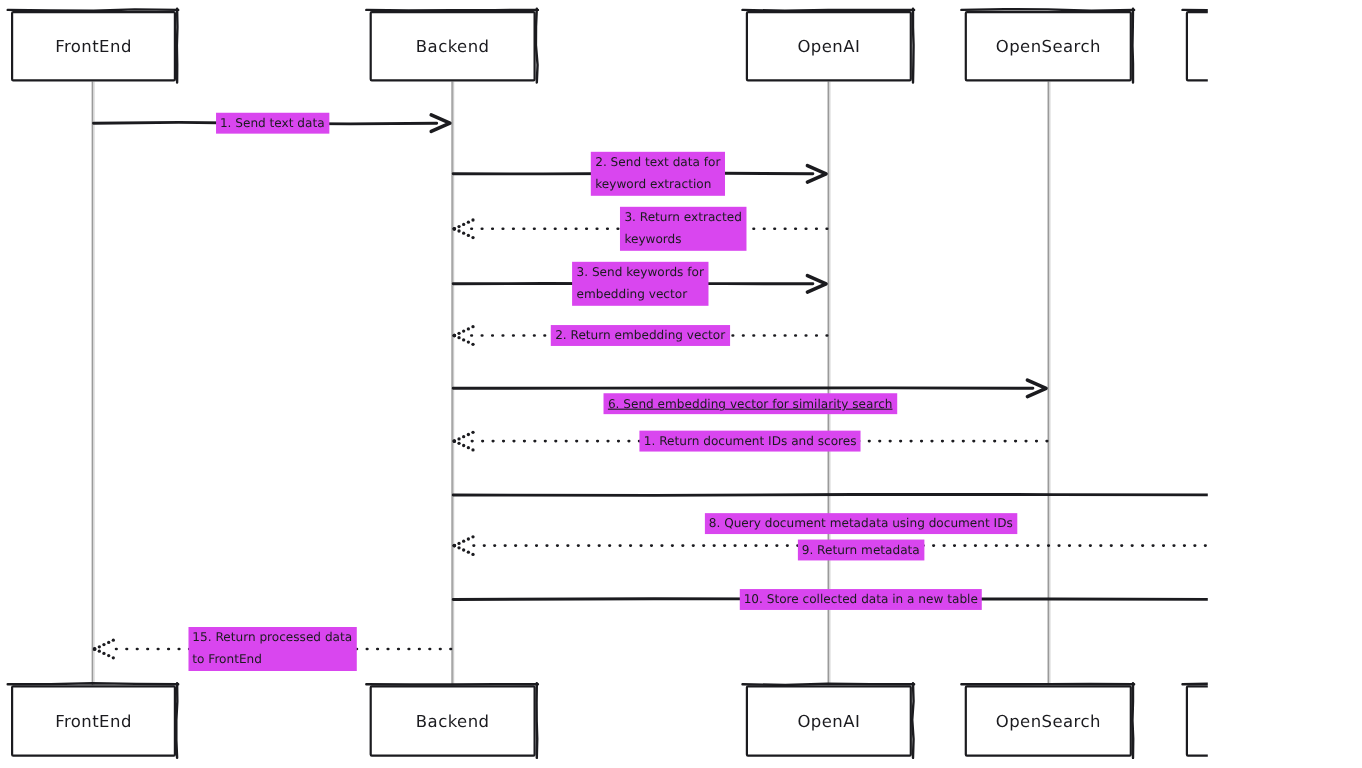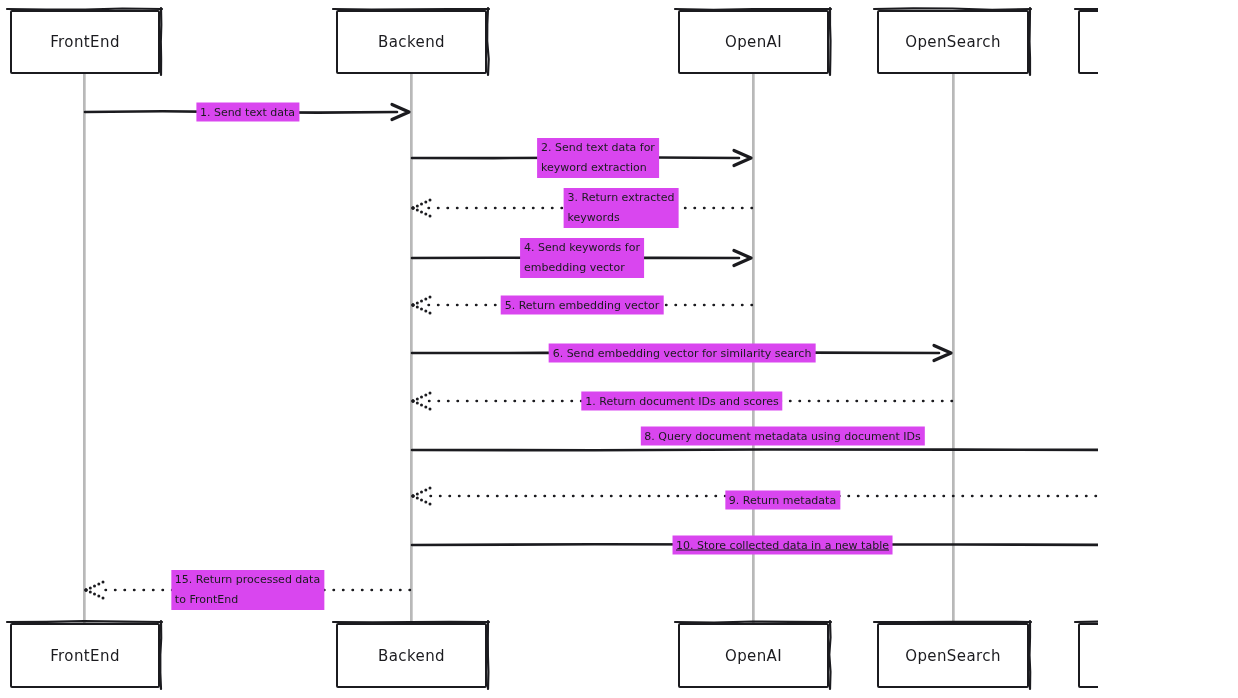--- a/index.html
+++ b/index.html
@@ -257,23 +257,23 @@
       <span class="actor-label">MySQL</span>
     </div>
     <div class="actor-box" style="left: 1078px; top: 623px; width: 152px; height: 65px;">
       <span class="actor-label">MySQL</span>
     </div>
     <div class="msg-label" style="left: 247.5px; top: 112px;">1. Send text data</div>
     <div class="msg-label two-line" style="left: 598px; top: 158px;">2. Send text data for
 keyword extraction</div>
     <div class="msg-label two-line" style="left: 599px; top: 208px; margin-left: 22px;">3. Return extracted
 keywords</div>
-    <div class="msg-label two-line" style="left: 582px; top: 258px;">4. Send keywords for
+    <div class="msg-label two-line" style="left: 582px; top: 258px;">3. Send keywords for
 embedding vector</div>
-    <div class="msg-label" style="left: 582px; top: 305px;">5. Return embedding vector</div>
-    <div class="msg-label" style="left: 682px; top: 353px;">6. Send embedding vector for similarity search</div>
+    <div class="msg-label" style="left: 582px; top: 305px;">2. Return embedding vector</div>
+    <div class="msg-label" style="left: 682px; top: 367px; text-decoration: underline;">6. Send embedding vector for similarity search</div>
     <div class="msg-label" style="left: 682px; top: 401px;">1. Return document IDs and scores</div>
-    <div class="msg-label" style="left: 782.5px; top: 436px;">8. Query document metadata using document IDs</div>
+    <div class="msg-label" style="left: 782.5px; top: 476px;">8. Query document metadata using document IDs</div>
     <div class="msg-label" style="left: 782.5px; top: 500px;">9. Return metadata</div>
-    <div class="msg-label" style="left: 782.5px; top: 545px; text-decoration: underline;">10. Store collected data in a new table</div>
+    <div class="msg-label" style="left: 782.5px; top: 545px;">10. Store collected data in a new table</div>
     <div class="msg-label two-line" style="left: 247.5px; top: 590px;">15. Return processed data
 to FrontEnd</div>
   </div>
 
 </body></html>

